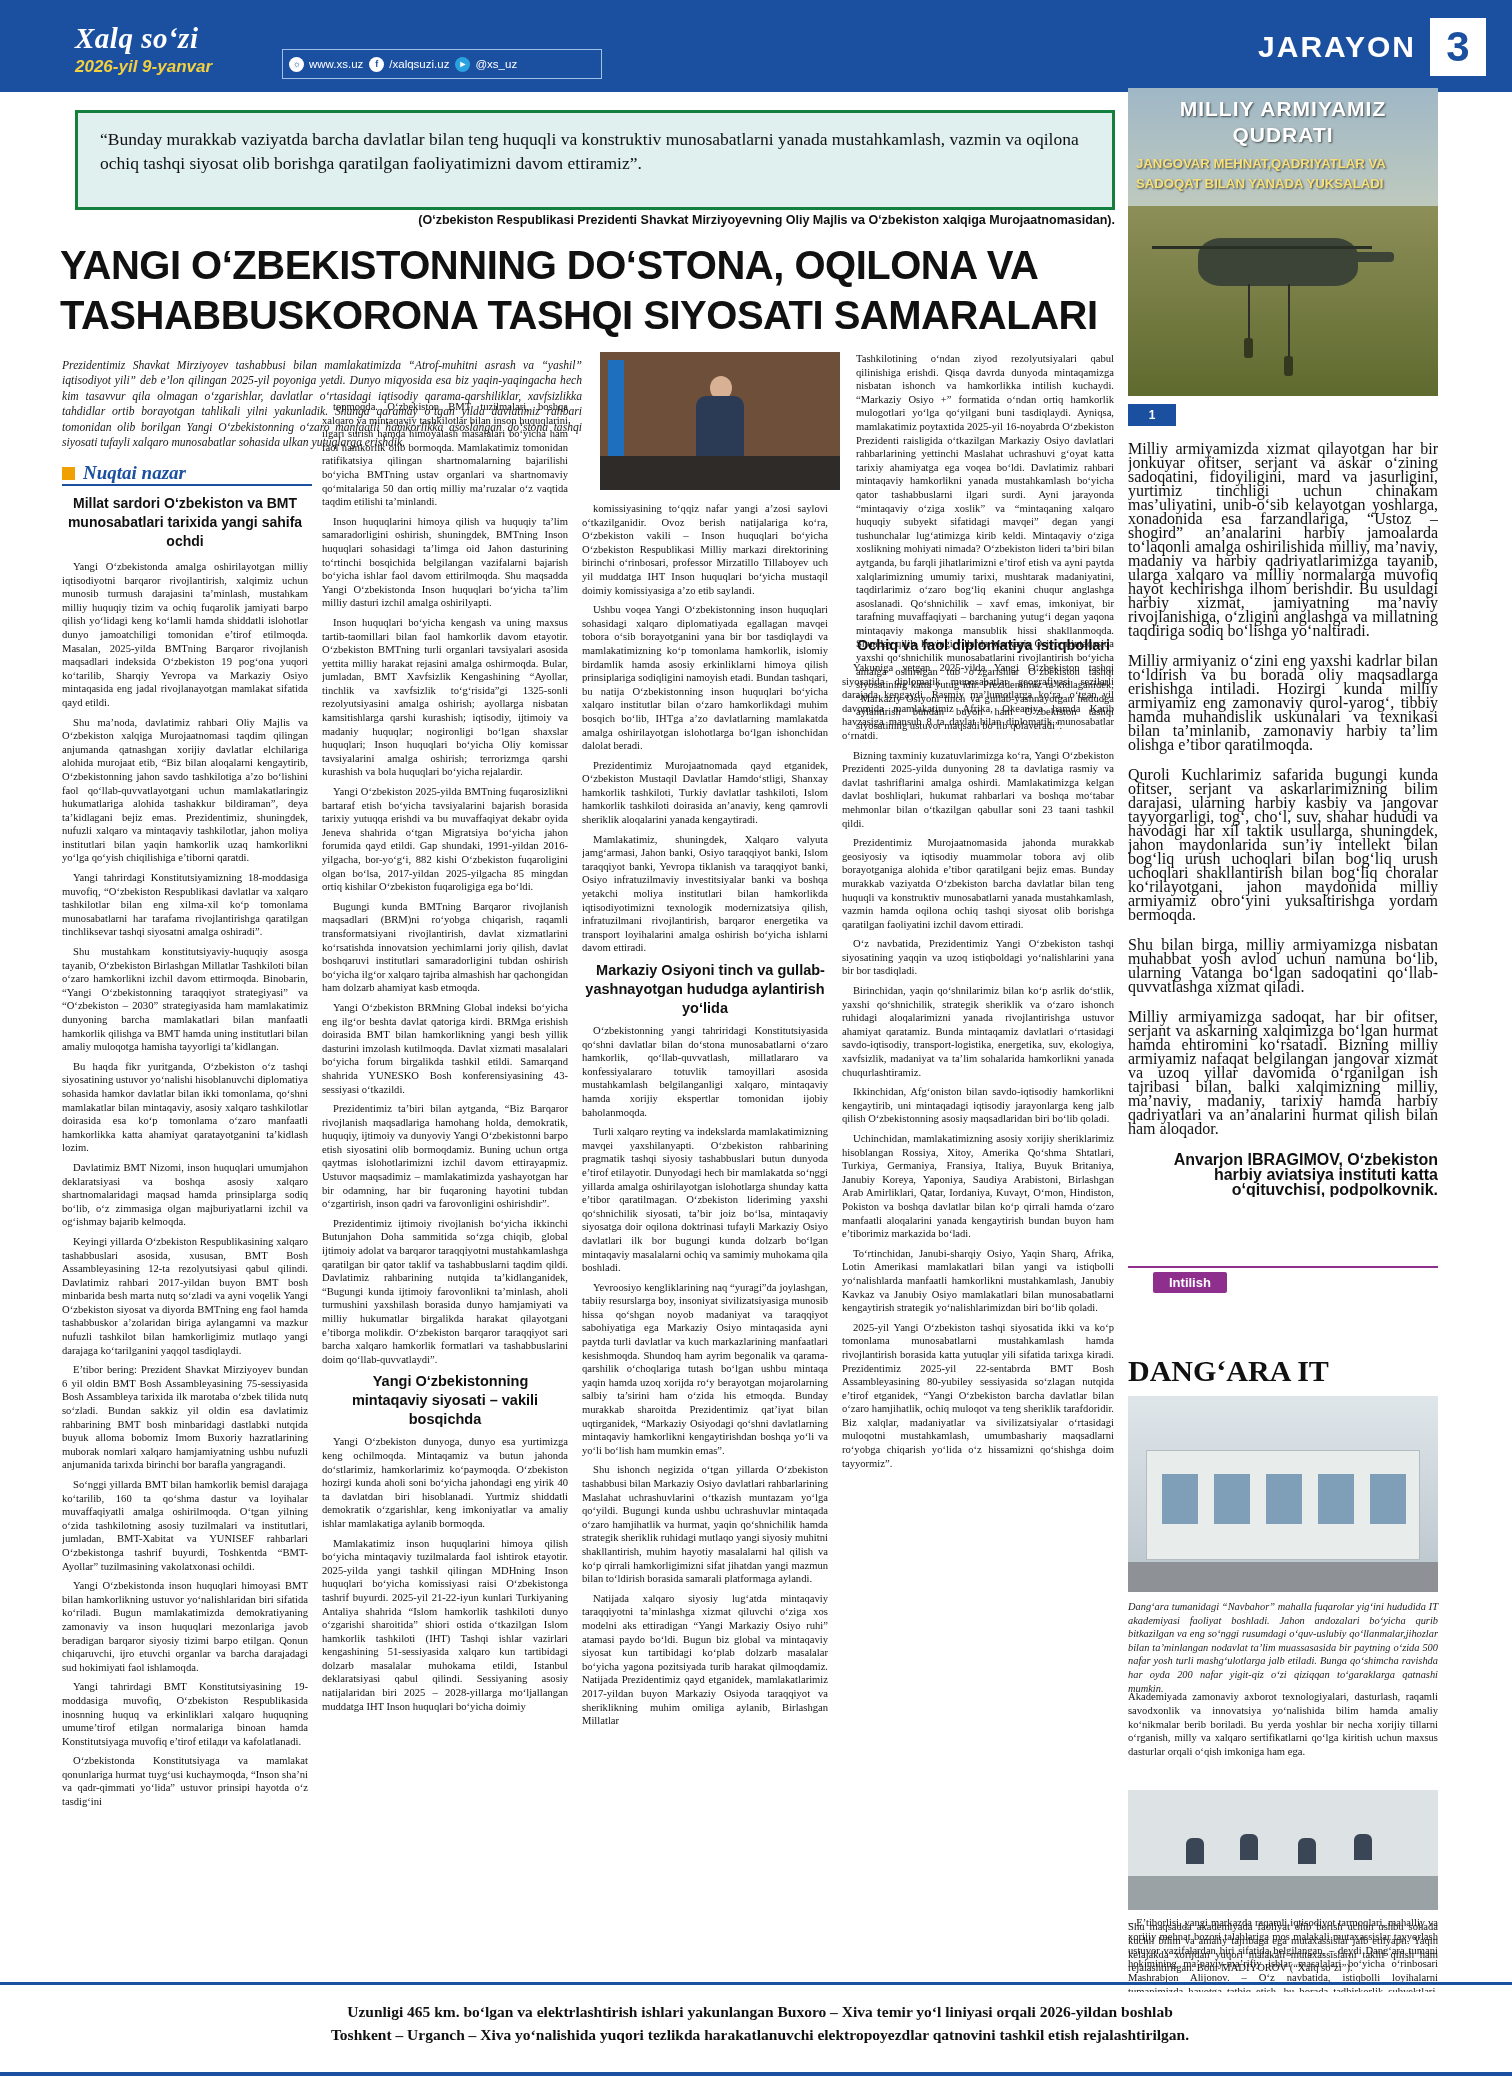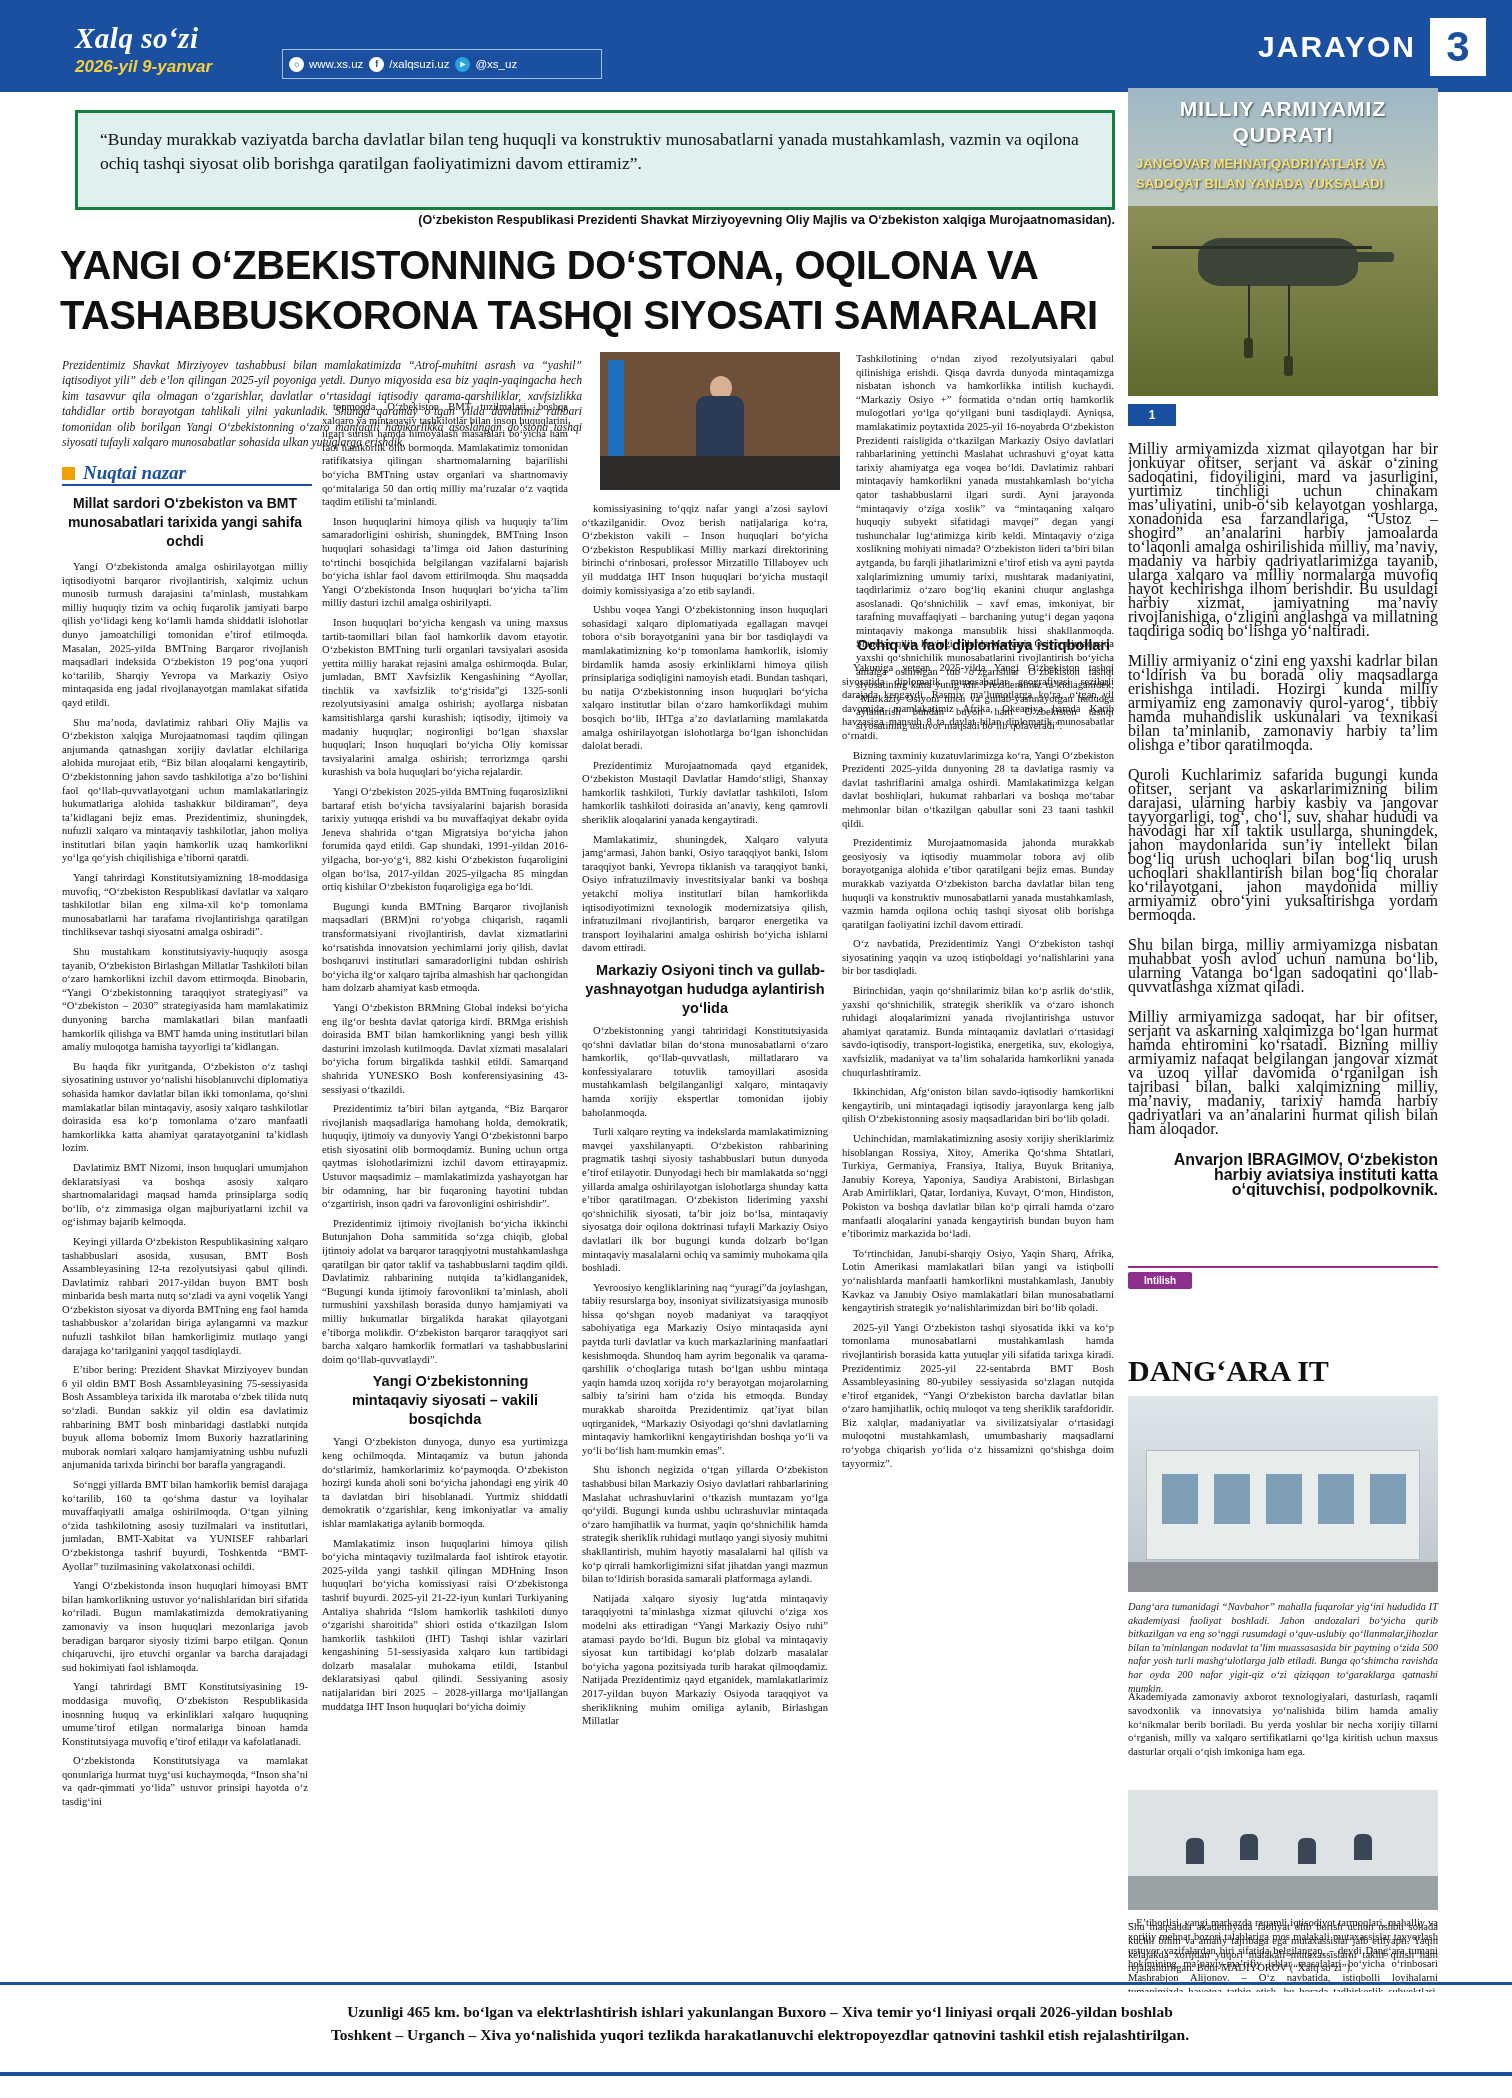--- a/index.html
+++ b/index.html
@@ -204,24 +204,24 @@
     text-align:center; margin:10px 0 8px 0; text-indent:0;
   }
   .sign {
     font-family:"Liberation Sans", sans-serif;
     font-weight:bold; font-size:10.6px; line-height:14.4px;
     text-align:right; text-indent:0; margin-top:6px;
   }
 
   
   .intilish-tag {
-    position:absolute; left:1128px; top:1272px;
+    position:absolute; left:1153px; top:1272px;
     background:#8e2f8e; color:#fff;
     font-family:"Liberation Sans", sans-serif; font-weight:bold;
-    font-size:10px; padding:3px 16px; border-radius:2px;
+    font-size:13px; padding:3px 16px; border-radius:2px;
   }
   .intilish-rule {
     position:absolute; left:1128px; top:1266px; width:310px; height:2px; background:#8e2f8e;
   }
   .dangara-title {
     position:absolute; left:1128px; top:1352px; width:310px;
     font-family:"Liberation Serif", serif; font-weight:bold;
     font-size:30px; line-height:38px; color:#111;
   }
   .dangara-photo {

